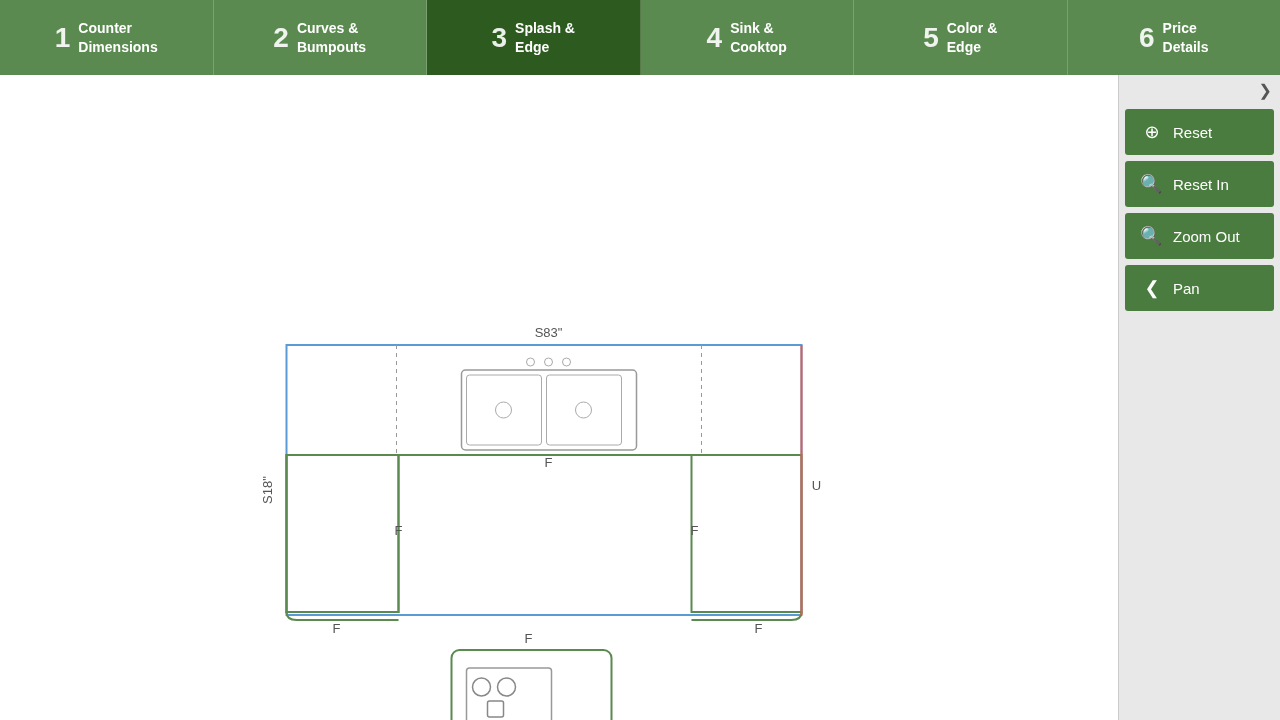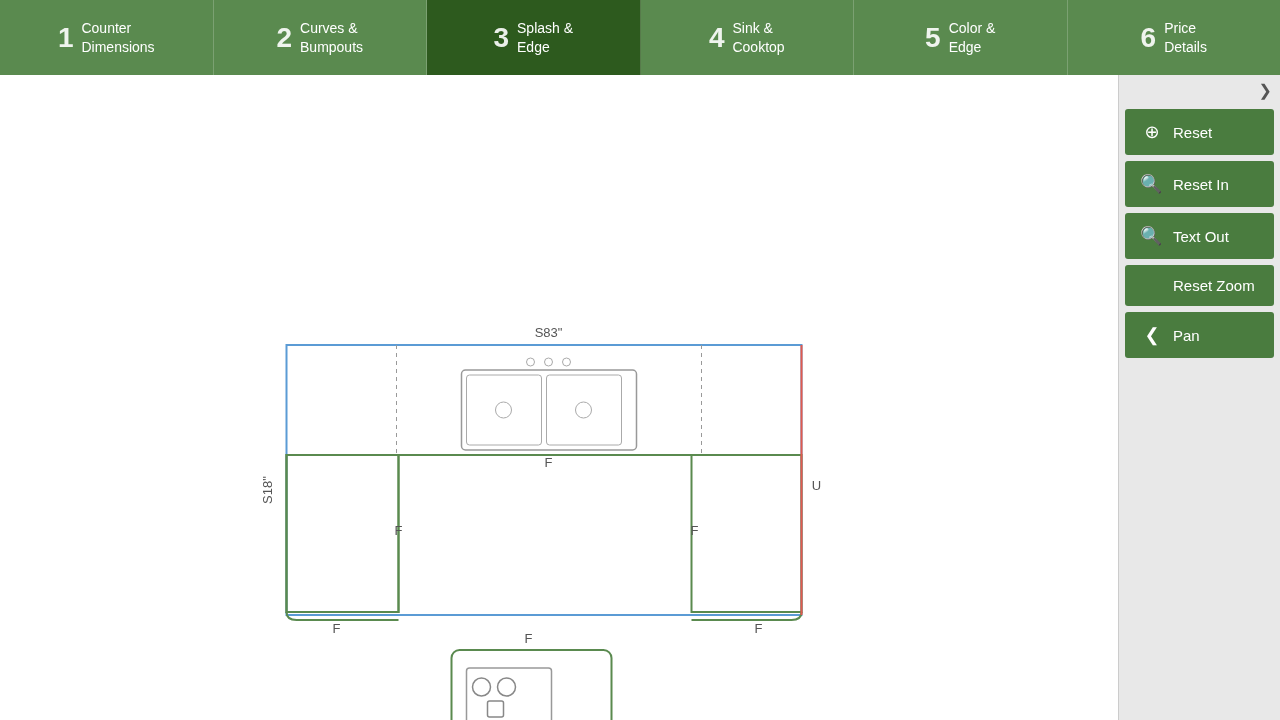--- a/index.html
+++ b/index.html
@@ -27,21 +27,21 @@
     .nav-step.active { background: #4a7c3f; }
     .nav-step:not(.active) { background: #5a8a4f; }
     .step-number {
       font-size: 28px;
       font-weight: bold;
       color: rgba(255,255,255,0.9);
       line-height: 1;
     }
     .step-label {
       font-size: 14px;
-      font-weight: normal;
+      font-weight: bold;
       color: white;
       line-height: 1.3;
     }
 
     
     .main-content {
       display: flex;
       height: calc(720px - 75px);
     }
 
@@ -206,27 +206,23 @@
       <span>Reset</span>
     </button>
 
     <button class="sidebar-btn">
       <span class="btn-icon">🔍</span>
       <span>Reset In</span>
     </button>
 
     <button class="sidebar-btn">
       <span class="btn-icon">🔍</span>
-      <span>Text Out</span>
-    </button>
-
-    <button class="sidebar-btn">
-      <span class="btn-icon"></span>
-      <span>Reset Zoom</span>
-    </button>
+      <span>Zoom Out</span>
+    </button>
+
 
     <button class="sidebar-btn">
       <span class="btn-icon">❮</span>
       <span>Pan</span>
     </button>
   </div>
 
 </div>
 
 </body></html>

